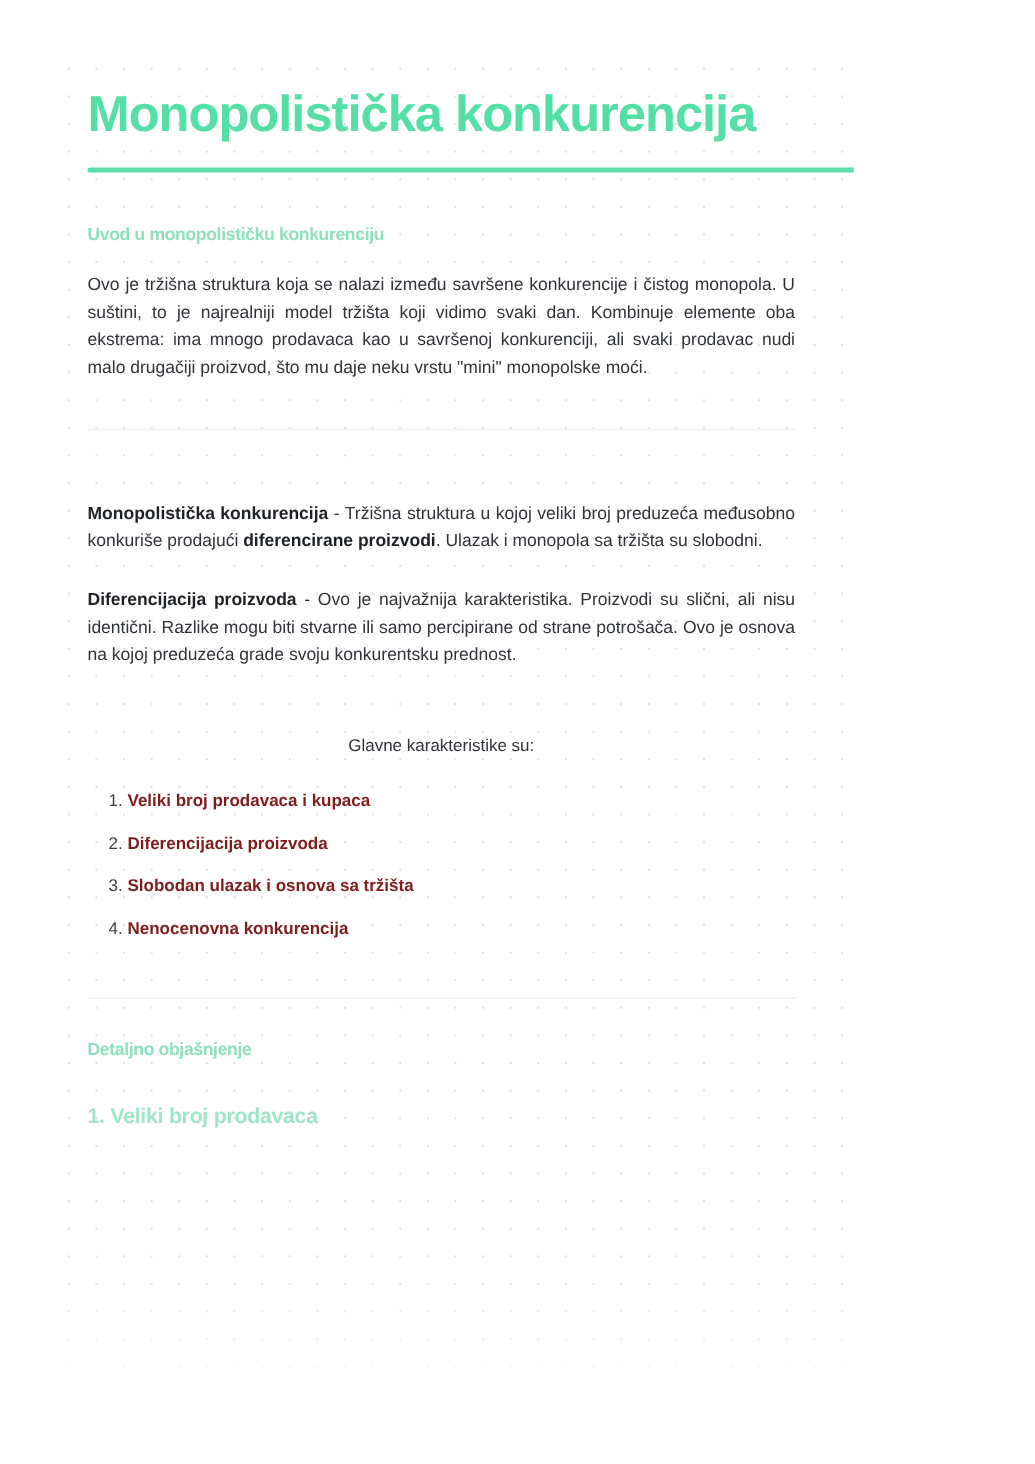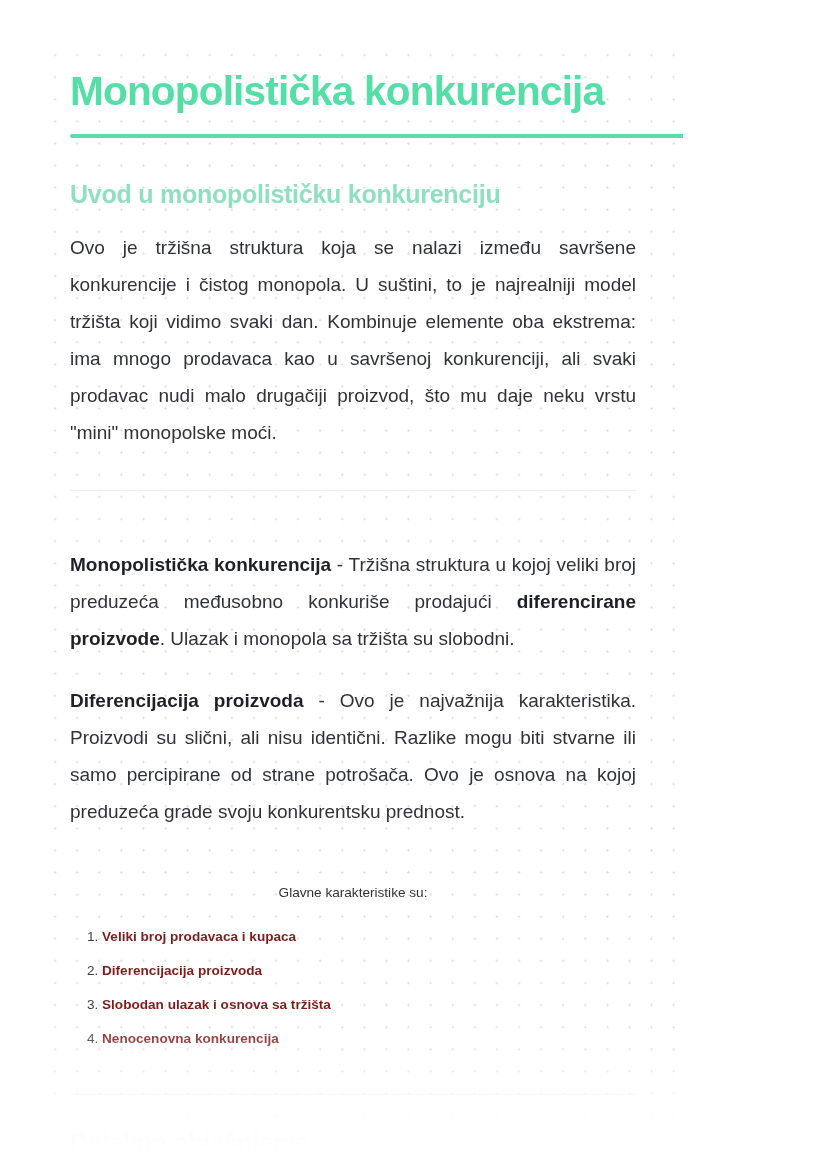--- a/index.html
+++ b/index.html
@@ -96,40 +96,40 @@
   .title-rule {
     margin-top: 20px;
     width: 645px;
     height: 4.5px;
     background: #5cdcaa;
     border-radius: 2px;
   }
 
   h2.section-title {
     margin: 0;
-    font-size: 25px;
+    font-size: 14px;
     line-height: 1.25;
     font-weight: 700;
     letter-spacing: -0.25px;
     color: #8ee0be;
   }
 
   h3.sub-title {
     margin: 0;
     font-size: 17px;
     line-height: 1.3;
     font-weight: 700;
     letter-spacing: -0.2px;
     color: #9fe5ca;
   }
 
   p.body {
     margin: 0;
-    font-size: 19px;
-    line-height: 37px;
+    font-size: 14px;
+    line-height: 22px;
     color: #2f3338;
     text-align: justify;
     text-justify: inter-word;
   }
   p.body b { font-weight: 700; color: #1d2126; }
 
   p.lead-in {
     margin: 0;
     font-size: 13.6px;
     line-height: 31px;
@@ -220,21 +220,21 @@
 
     <p class="body">Ovo je tržišna struktura koja se nalazi između savršene konkurencije i čistog monopola. U suštini, to je najrealniji model tržišta koji vidimo svaki dan. Kombinuje elemente oba ekstrema: ima mnogo prodavaca kao u savršenoj konkurenciji, ali svaki prodavac nudi malo drugačiji proizvod, što mu daje neku vrstu "mini" monopolske moći.</p>
 
     <div class="gap-p-to-div"></div>
     <hr class="divider">
     <div class="gap-div-to-s2"></div>
 
 
     <div class="gap-s2-to-p"></div>
 
-    <p class="body"><b>Monopolistička konkurencija</b><span> - Tržišna struktura u kojoj veliki broj preduzeća međusobno konkuriše prodajući </span><b>diferencirane proizvode</b><span>. Ulazak i monopola sa tržišta su slobodni.</span></p>
+    <p class="body"><b>Monopolistička konkurencija</b><span> - Tržišna struktura u kojoj veliki broj preduzeća međusobno konkuriše prodajući </span><b>diferencirane proizvodi</b><span>. Ulazak i monopola sa tržišta su slobodni.</span></p>
 
     <div class="gap-para"></div>
 
     <p class="body"><b>Diferencijacija proizvoda</b><span> - Ovo je najvažnija karakteristika. Proizvodi su slični, ali nisu identični. Razlike mogu biti stvarne ili samo percipirane od strane potrošača. Ovo je osnova na kojoj preduzeća grade svoju konkurentsku prednost.</span></p>
 
     <div class="gap-para"></div>
 
 
     <div class="gap-p-to-leadin"></div>
 

